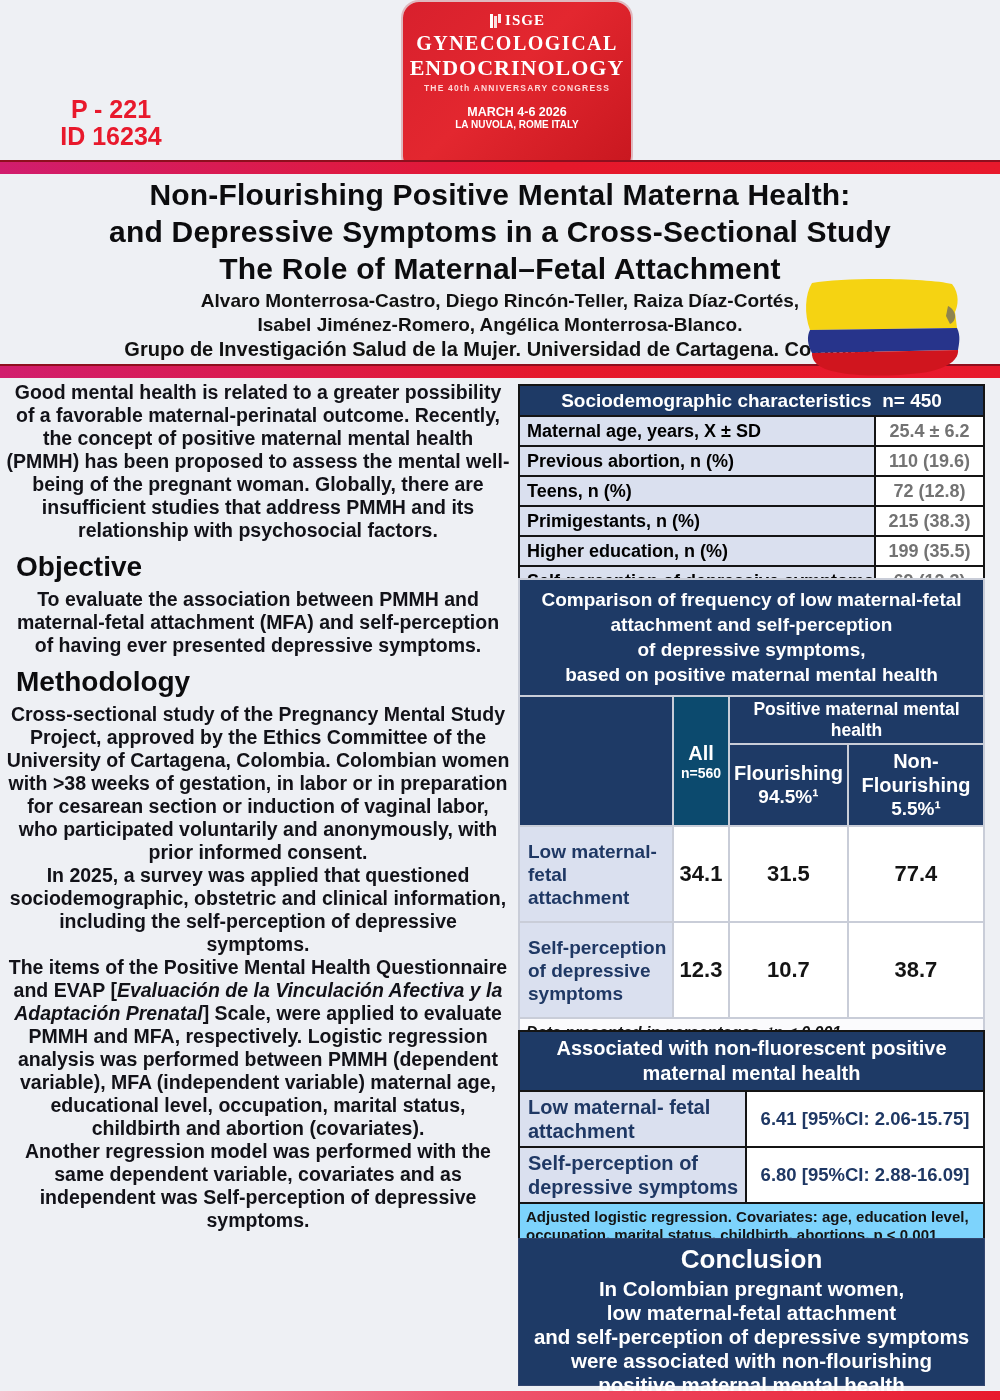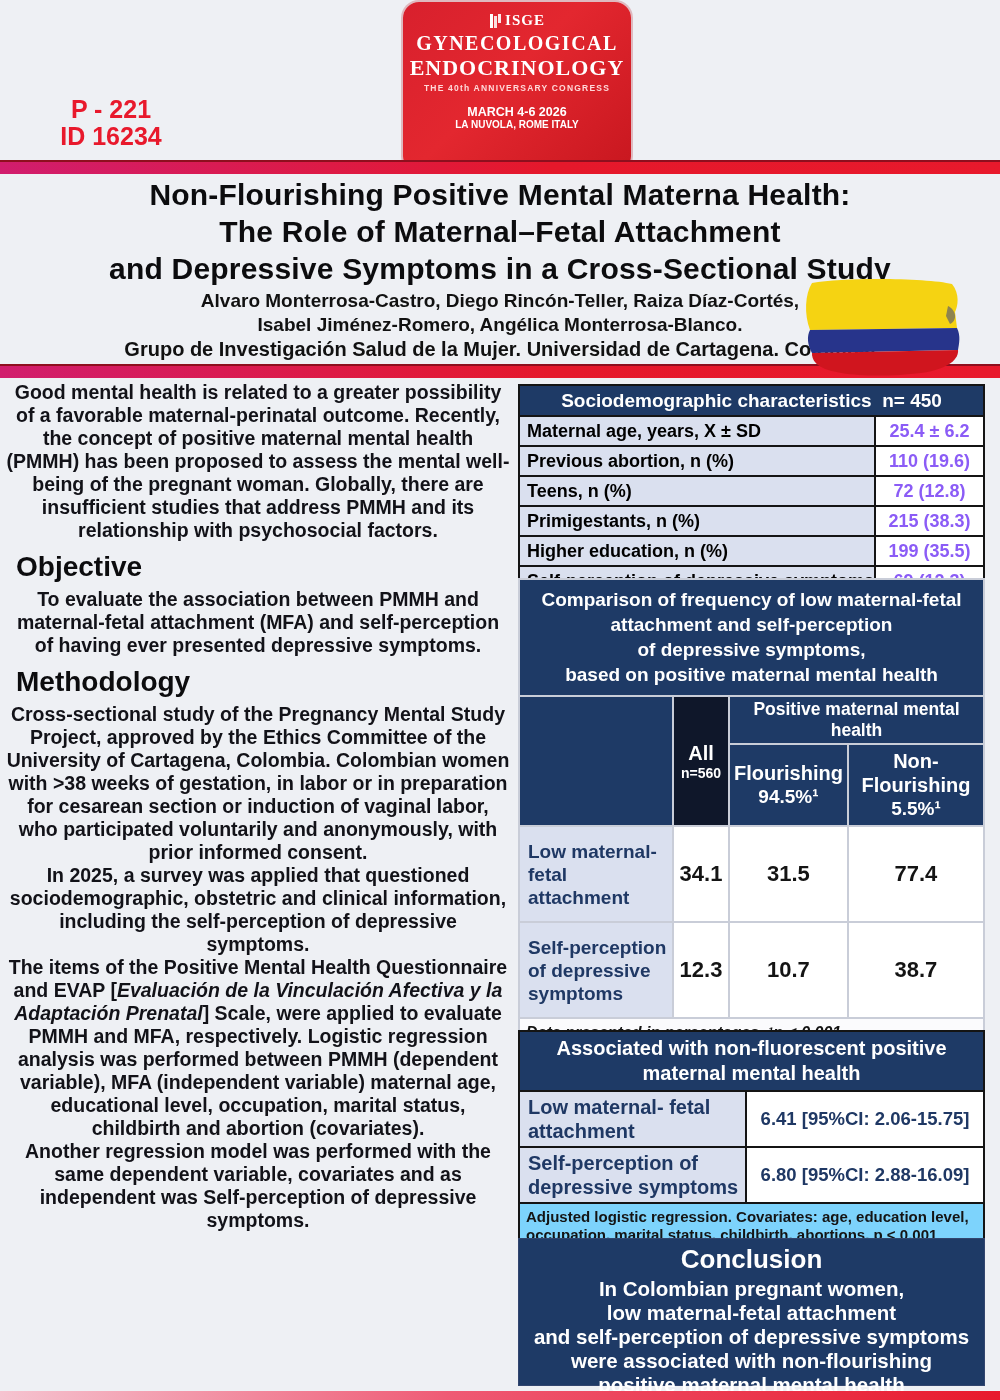--- a/index.html
+++ b/index.html
@@ -55,30 +55,30 @@
   
   .rt { position:absolute; left:518px; width:467px; border-collapse:collapse; }
   .rt td { border:2px solid #141414; }
 
   
   .t1 { top:384px; }
   .t1 .hdr { background:#1e3a66; color:#fff; font-size:19px; text-align:center;
     height:31px; padding:2px 4px; }
   .t1 .lbl { background:#dae0ef; color:#000000; font-size:18px; padding:2px 0 2px 7px;
     height:30px; white-space:nowrap; }
-  .t1 .val { background:#fff; color:#8b5cf6; font-size:18px; text-align:center;
+  .t1 .val { background:#fff; color:#737373; font-size:18px; text-align:center;
     width:122px; white-space:nowrap; }
 
   
   .t2 { top:578px; }
   .t2 td { border:2px solid #c9cdd8; }
   .t2 .title-cell { background:#1e3a66; color:#fff; font-size:19px; line-height:25px;
     text-align:center; padding:7px 6px 8px; }
   .t2 .corner { background:#1e3a66; width:154px; }
-  .t2 .all-cell { background:#0f172a; color:#fff; text-align:center; width:56px; }
+  .t2 .all-cell { background:#0c4a6e; color:#fff; text-align:center; width:56px; }
   .t2 .all-cell .a1 { font-size:20px; }
   .t2 .all-cell .a2 { font-size:14px; }
   .t2 .group-cell { background:#1e3a66; color:#fff; font-size:17.5px; text-align:center;
     height:30px; padding:2px; }
   .t2 .sub-cell { background:#1e3a66; color:#fff; font-size:20px; line-height:24px;
     text-align:center; height:76px; padding:4px; }
   .t2 .sub-cell .pct { font-size:19px; }
   .t2 .row-lbl { background:#dae0ef; color:#1f3864; font-size:19px; line-height:23px;
     text-align:left; padding:6px 4px 6px 8px; height:96px; }
   .t2 .num { background:#fff; color:#141414; font-size:22px; text-align:center; }
@@ -126,22 +126,22 @@
 
   <div class="poster-id-block">
     <div>P - 221</div>
     <div>ID 16234</div>
   </div>
 
   <div class="bar top-bar"></div>
 
   <div class="main-title">
     <div>Non-Flourishing Positive Mental Materna Health:</div>
+    <div>and Depressive Symptoms in a Cross-Sectional Study</div>
     <div>The Role of Maternal–Fetal Attachment</div>
-    <div>and Depressive Symptoms in a Cross-Sectional Study</div>
   </div>
 
   <div class="authors">
     <div>Alvaro Monterrosa-Castro, Diego Rincón-Teller, Raiza Díaz-Cortés,</div>
     <div>Isabel Jiménez-Romero, Angélica Monterrosa-Blanco.</div>
   </div>
   <div class="affiliation">Grupo de Investigación Salud de la Mujer. Universidad de Cartagena. Colombia</div>
 
   <svg class="flag" viewBox="0 0 168 102">
     <path d="M12,7 C45,1 128,2 152,8 C160,18 158,30 155,36 L157,52 L10,54 C4,38 5,18 12,7 Z" fill="#f5d312"></path>

